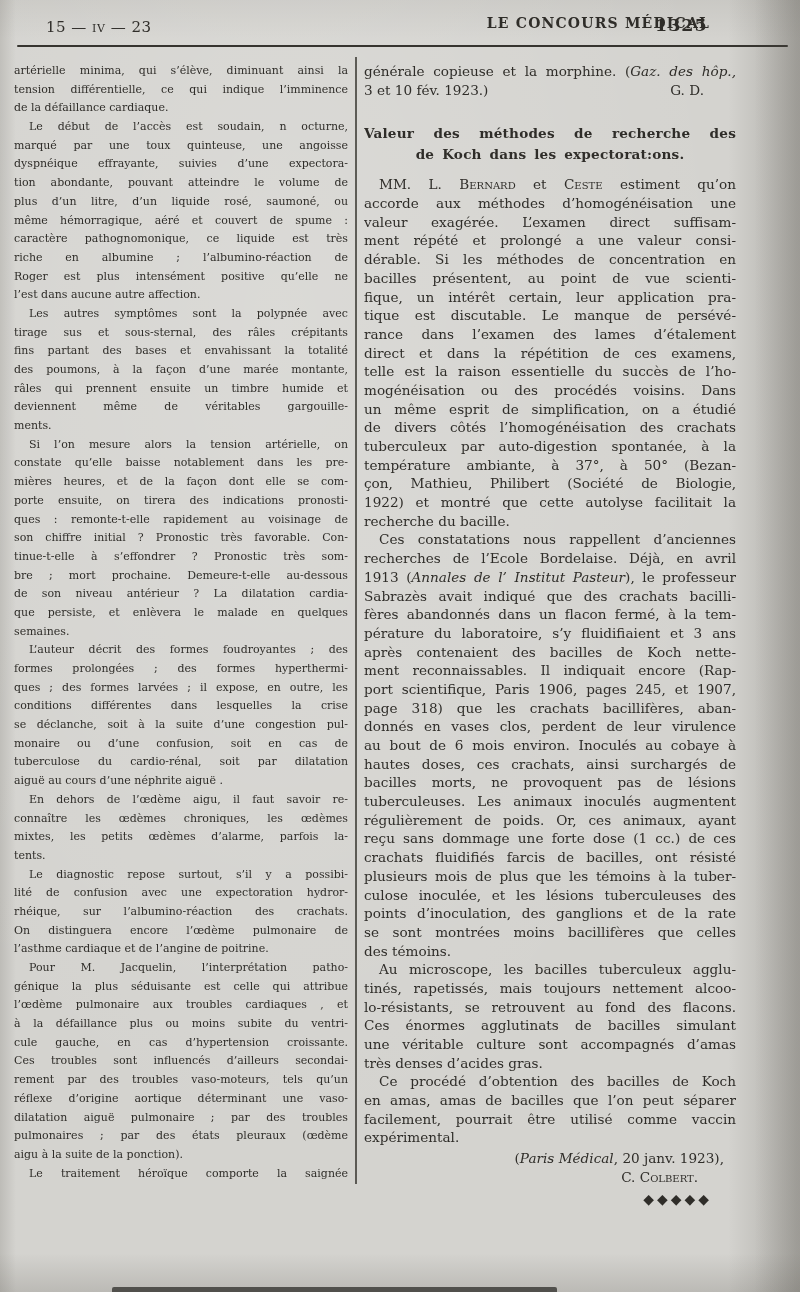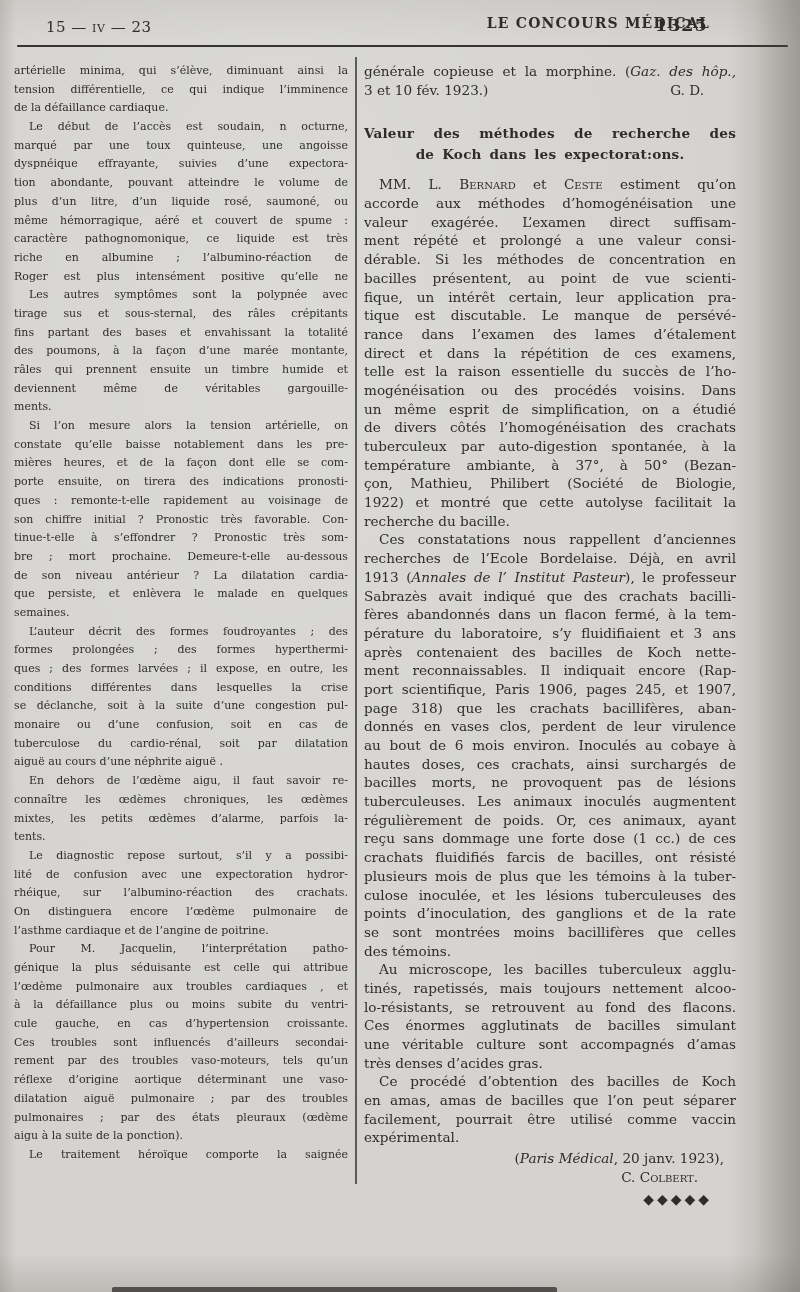--- a/index.html
+++ b/index.html
@@ -67,20 +67,21 @@
       <div class="block para">
         <div class="line indent"><span>Le début de l’accès est soudain, n octurne,</span></div>
         <div class="line"><span>marqué par une toux quinteuse, une angoisse</span></div>
         <div class="line"><span>dyspnéique effrayante, suivies d’une expectora-</span></div>
         <div class="line"><span>tion abondante, pouvant atteindre le volume de</span></div>
         <div class="line"><span>plus d’un litre, d’un liquide rosé, saumoné, ou</span></div>
         <div class="line"><span>même hémorragique, aéré et couvert de spume :</span></div>
         <div class="line"><span>caractère pathognomonique, ce liquide est très</span></div>
         <div class="line"><span>riche en albumine ; l’albumino-réaction de</span></div>
         <div class="line"><span>Roger est plus intensément positive qu’elle ne</span></div>
+        <div class="line last"><span>l’est dans aucune autre affection.</span></div>
       </div>
       <div class="block para">
         <div class="line indent"><span>Les autres symptômes sont la polypnée avec</span></div>
         <div class="line"><span>tirage sus et sous-sternal, des râles crépitants</span></div>
         <div class="line"><span>fins partant des bases et envahissant la totalité</span></div>
         <div class="line"><span>des poumons, à la façon d’une marée montante,</span></div>
         <div class="line"><span>râles qui prennent ensuite un timbre humide et</span></div>
         <div class="line"><span>deviennent même de véritables gargouille-</span></div>
         <div class="line last"><span>ments.</span></div>
       </div>

